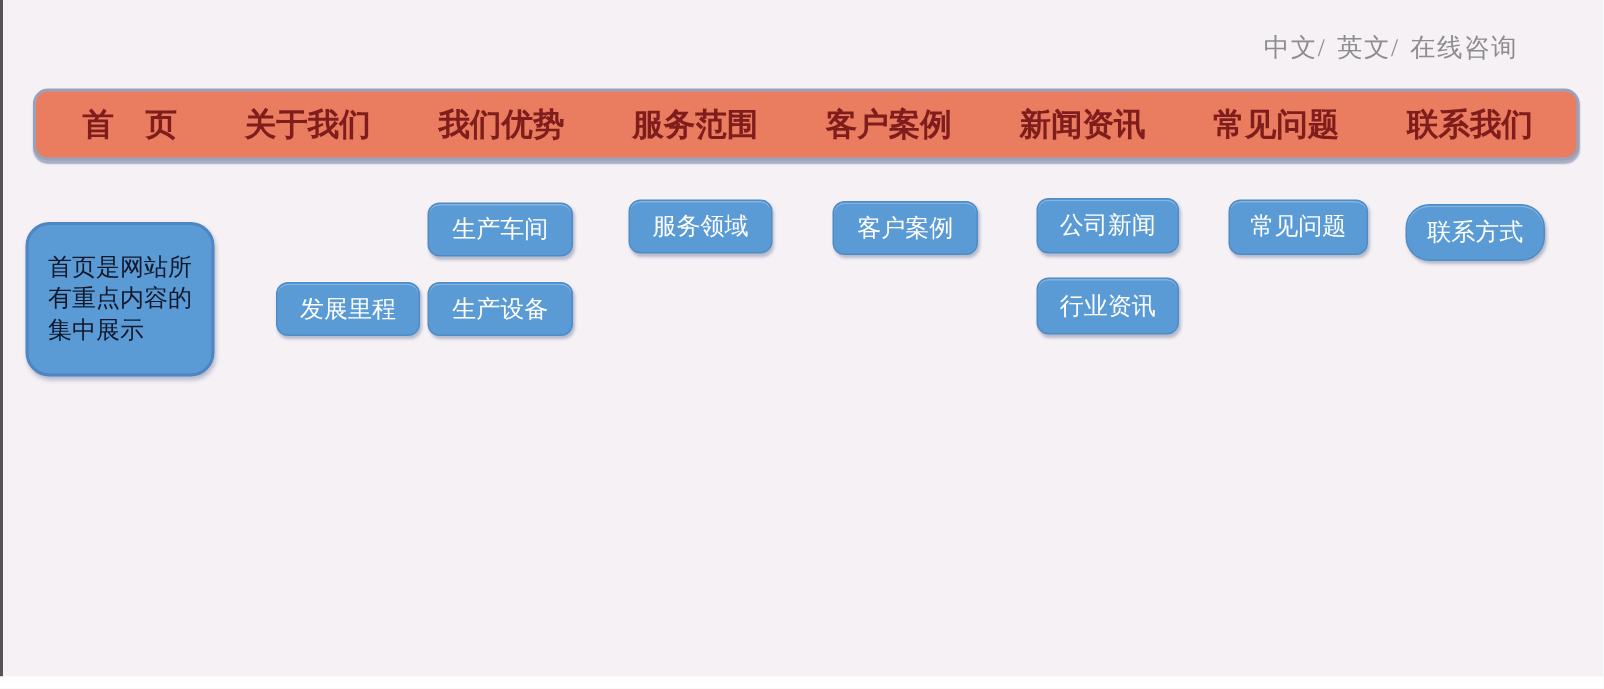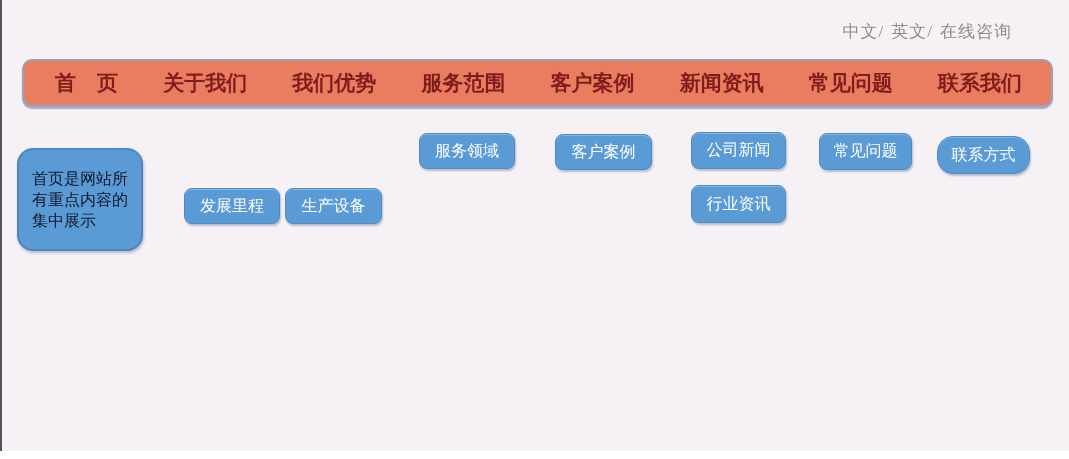--- a/index.html
+++ b/index.html
@@ -118,20 +118,21 @@
     <a class="nav-item">新闻资讯</a>
     <a class="nav-item">常见问题</a>
     <a class="nav-item">联系我们</a>
   </nav>
 
   <div class="home-note">
     <span>首页是网站所有重点内容的集中展示</span>
   </div>
 
   <a class="btn" style="left:158px; top:188px; width:96px; height:36px;margin-left:26px;">发展里程</a>
+  <a class="btn" style="left:285px; top:135px; width:97px; height:36px;">生产车间</a>
   <a class="btn" style="left:285px; top:188px; width:97px; height:36px;">生产设备</a>
   <a class="btn" style="left:419px; top:133px; width:96px; height:36px;">服务领域</a>
   <a class="btn" style="left:555px; top:134px; width:97px; height:36px;">客户案例</a>
   <a class="btn" style="left:691px; top:132px; width:95px; height:37px;">公司新闻</a>
   <a class="btn" style="left:691px; top:185px; width:95px; height:38px;">行业资讯</a>
   <a class="btn" style="left:819px; top:133px; width:93px; height:37px;">常见问题</a>
   <a class="btn" style="left:937px; top:136px; width:93px; height:38px;border-radius:16px;">联系方式</a>
 
 </div>
 

